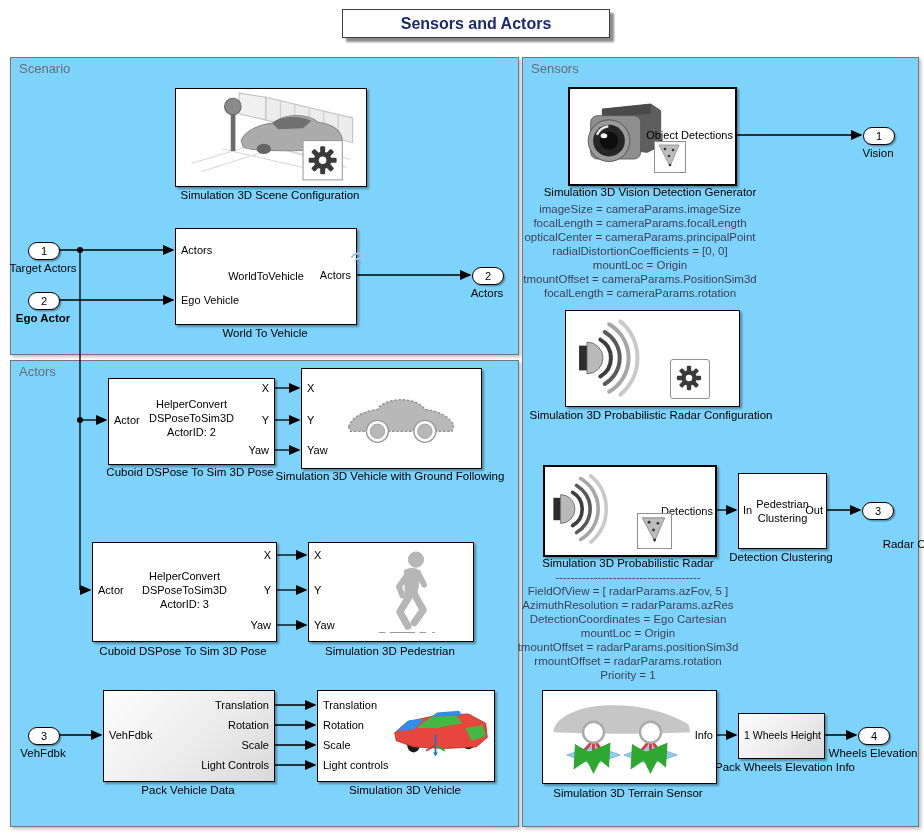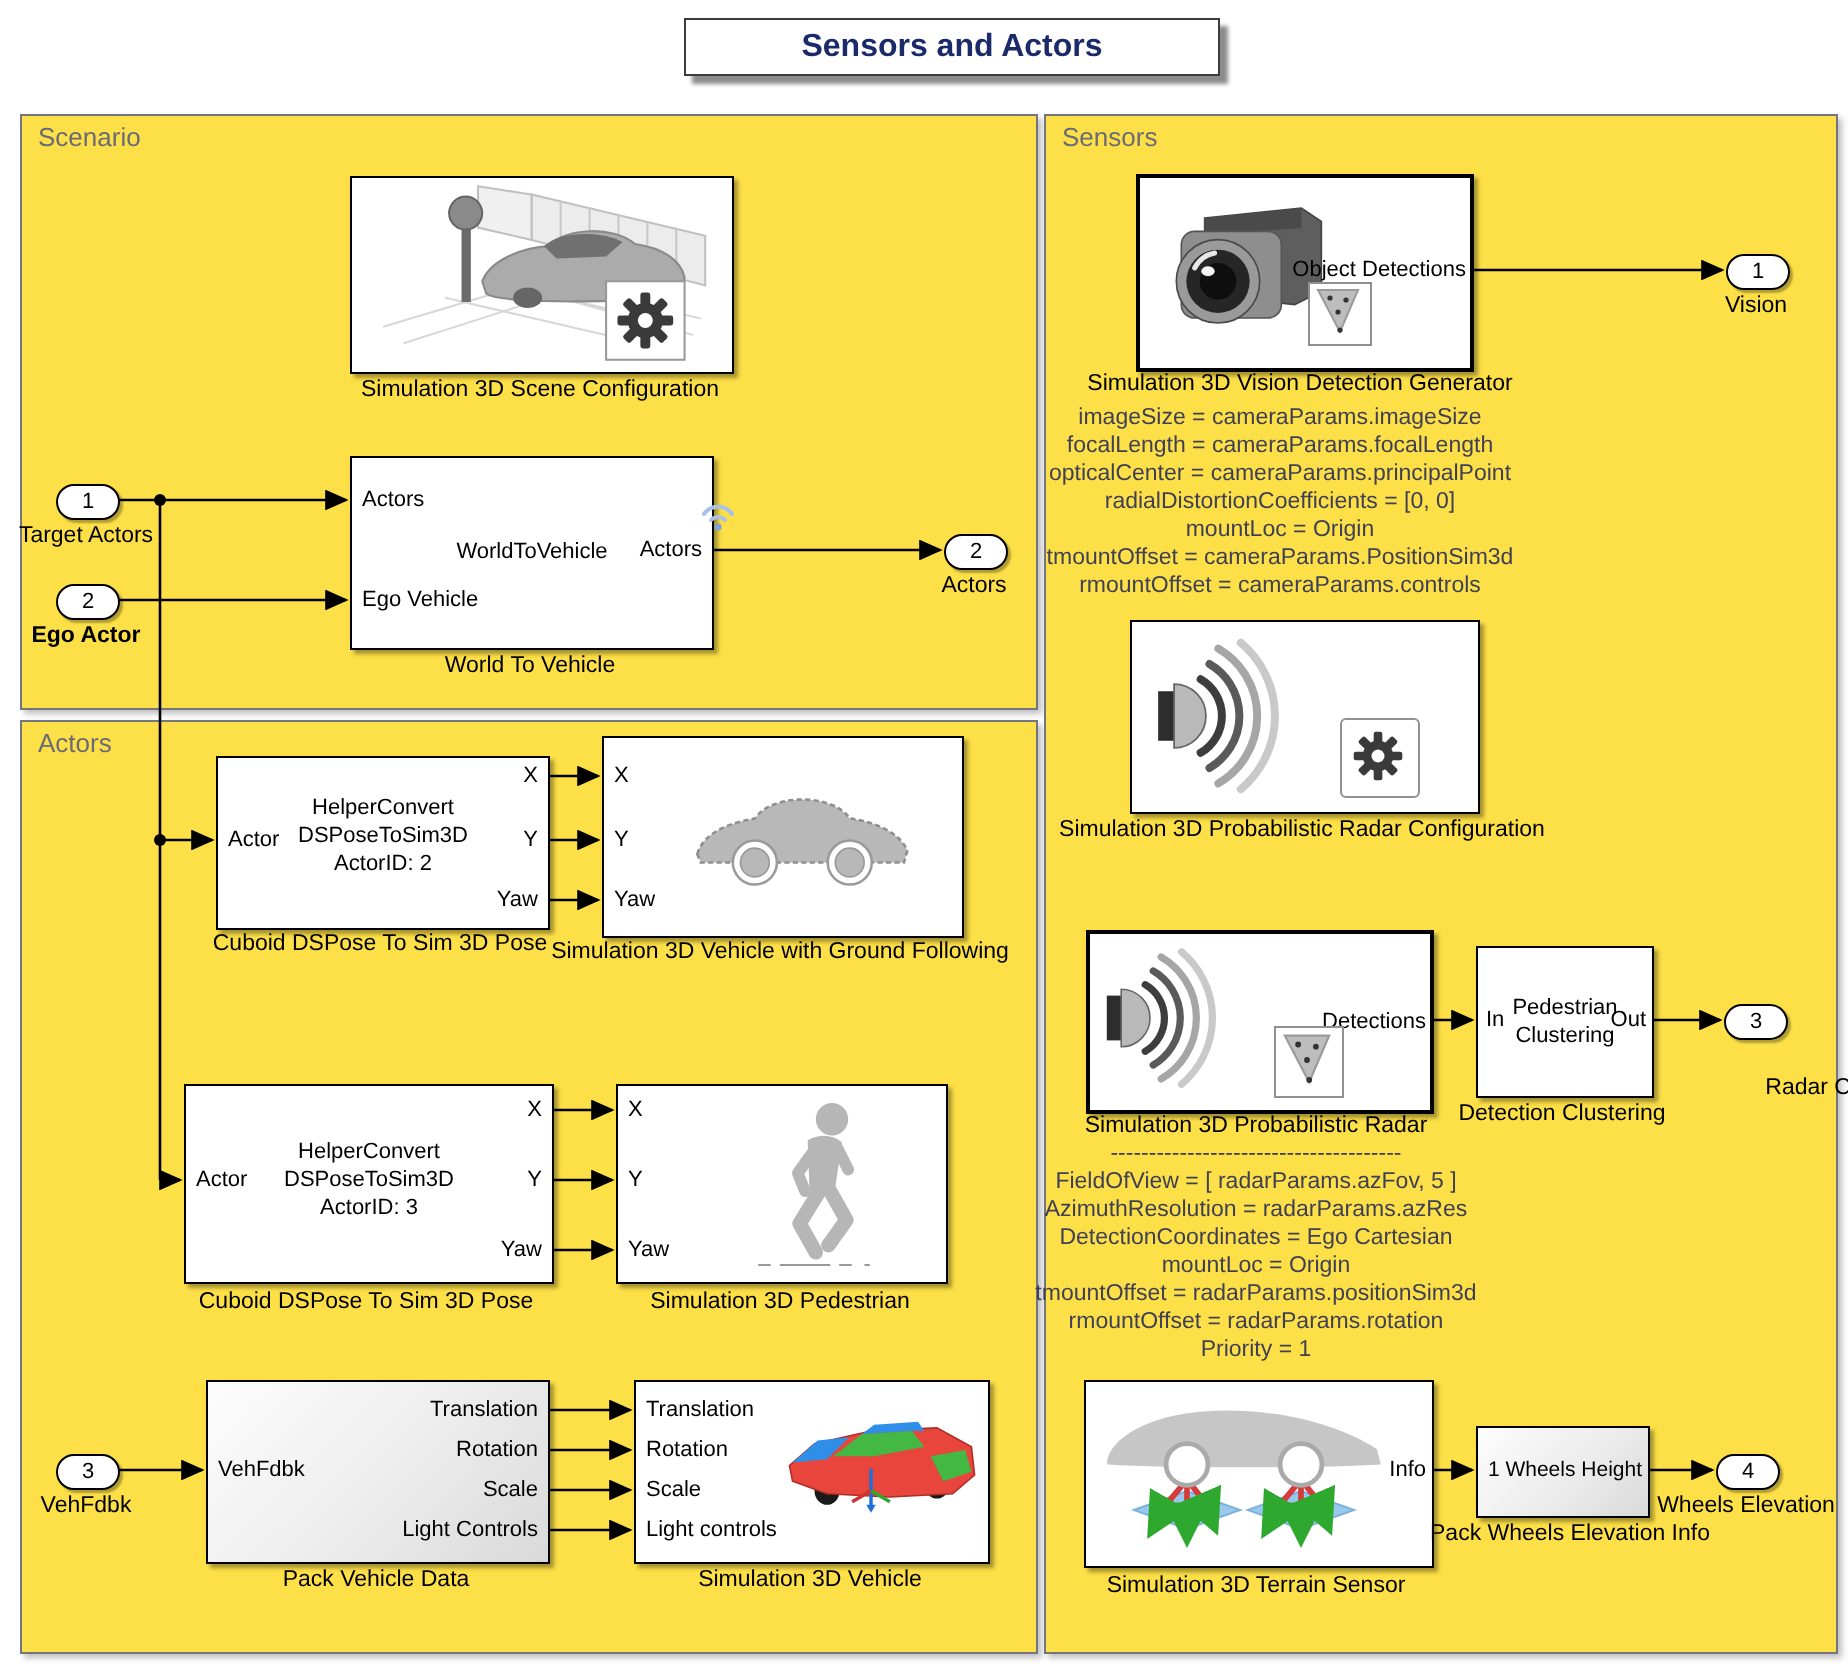--- a/index.html
+++ b/index.html
@@ -1,21 +1,21 @@
 <!DOCTYPE html>
 <html><head>
 <meta charset="utf-8">
 <style>
   html,body{margin:0;padding:0;}
   body{
     width:924px;height:838px;position:relative;background:#ffffff;
     font-family:"Liberation Sans", sans-serif;color:#000;overflow:hidden;
   }
   .section{
-    position:absolute;background:#fde047;border:1px solid #75757f;
+    position:absolute;background:#7dd3fc;border:1px solid #75757f;
     box-shadow:2px 2px 3px rgba(0,0,0,0.25);z-index:1;
   }
   .section-label{
     position:absolute;top:3px;left:8px;font-size:13px;color:#6b6b75;z-index:2;
   }
   #wires{position:absolute;left:0;top:0;z-index:5;pointer-events:none;}
   .block{
     position:absolute;background:#fff;border:1px solid #000;
     box-shadow:2px 2px 2px rgba(0,0,0,0.35);z-index:10;
   }
@@ -263,21 +263,21 @@
 </div>
 <div class="blabel" style="left:650px;top:186px;">Simulation 3D Vision Detection Generator</div>
 
 <div class="ann" style="left:640px;top:202px;">
   <div>imageSize = cameraParams.imageSize</div>
   <div>focalLength = cameraParams.focalLength</div>
   <div>opticalCenter = cameraParams.principalPoint</div>
   <div>radialDistortionCoefficients = [0, 0]</div>
   <div>mountLoc = Origin</div>
   <div>tmountOffset = cameraParams.PositionSim3d</div>
-  <div>rmountOffset = cameraParams.controls</div>
+  <div>focalLength = cameraParams.rotation</div>
 </div>
 
 <div class="block" style="left:565px;top:310px;width:173px;height:95px;">
   <svg style="position:absolute;left:6px;top:6px;" width="115" height="82" viewBox="0 0 130 84">
     <rect x="8" y="28" width="9" height="28" fill="#2d2d2d"></rect>
     <path d="M17,24 A18,18 0 0 1 17,60 z" fill="#b9b9b9" stroke="#666"></path>
     <g fill="none" stroke-linecap="round" stroke-width="4.5">
       <path d="M32,21.2 A24,24 0 0 1 32,62.8" stroke="#3d3d3d"></path>
       <path d="M37,12.6 A34,34 0 0 1 37,71.4" stroke="#5a5a5a"></path>
       <path d="M42,3.9 A44,44 0 0 1 42,80.1" stroke="#a6a6a6"></path>

